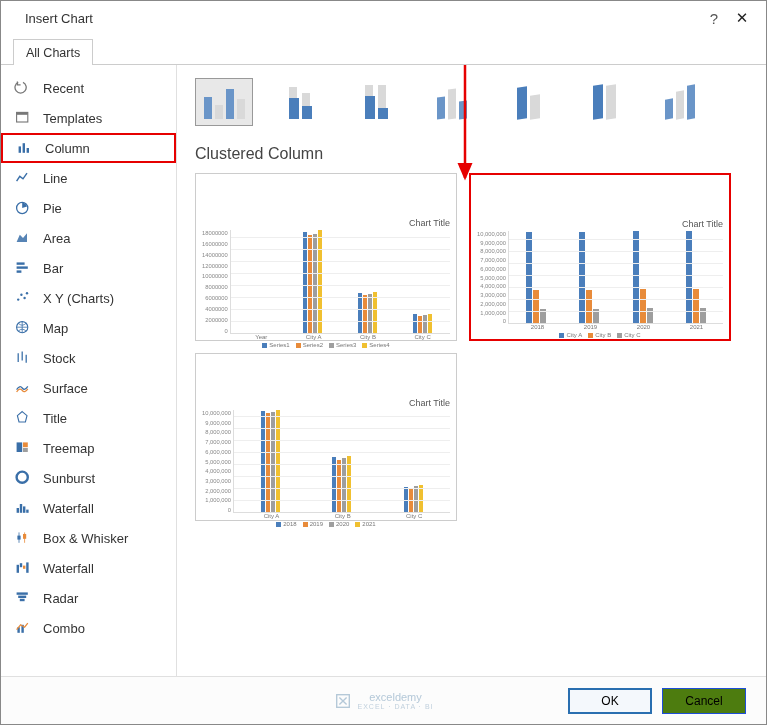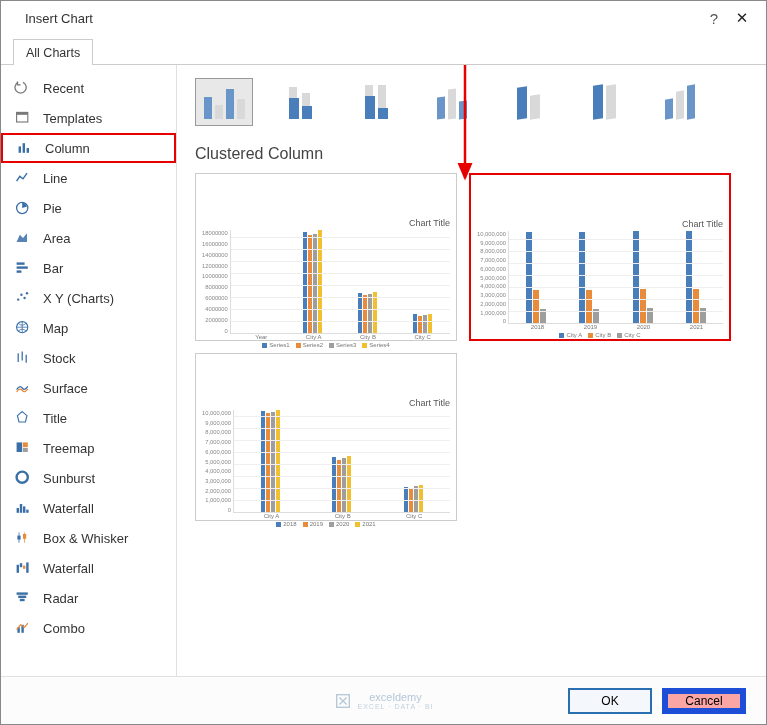--- a/index.html
+++ b/index.html
@@ -52,21 +52,21 @@
   .c1{ background:#4a7ebb } .c2{ background:#e88b3a } .c3{ background:#9e9e9e } .c4{ background:#f0c030 }
   .l1::before{background:#4a7ebb} .l2::before{background:#e88b3a} .l3::before{background:#9e9e9e} .l4::before{background:#f0c030}
 
   
   .arrow { position:absolute; pointer-events:none; }
 
   
   .footer { position:absolute; bottom:0; left:0; right:0; height:48px; display:flex; align-items:center; justify-content:flex-end; gap:10px; padding-right:20px; border-top:1px solid #e0e0e0; background:#fcfcfc; }
   .watermark { position:absolute; left:50%; transform:translateX(-50%); font-size:11px; color:#b4c8d8; text-align:center; display:flex; align-items:center; gap:6px; }
   .watermark small{ font-size:7px; letter-spacing:1px; display:block; color:#c0d0dd }
-  .btn { min-width:84px; height:26px; font-size:12px; border:6px solid #1d4ed8; background:#fca5a5; cursor:pointer; }
+  .btn { min-width:84px; height:26px; font-size:12px; border:1px solid #1d4ed8; background:#4d7c0f; cursor:pointer; }
   .btn.primary { border:2px solid #2a6fb0; background:#f4f8fc; }
 
   
   .bars-area::before { content:''; position:absolute; inset:0; background: repeating-linear-gradient(to top, transparent 0, transparent 11px, #eee 11px, #eee 12px); }
 </style>
 </head>
 <body>
 
 <div class="titlebar">
   <span>Insert Chart</span>

